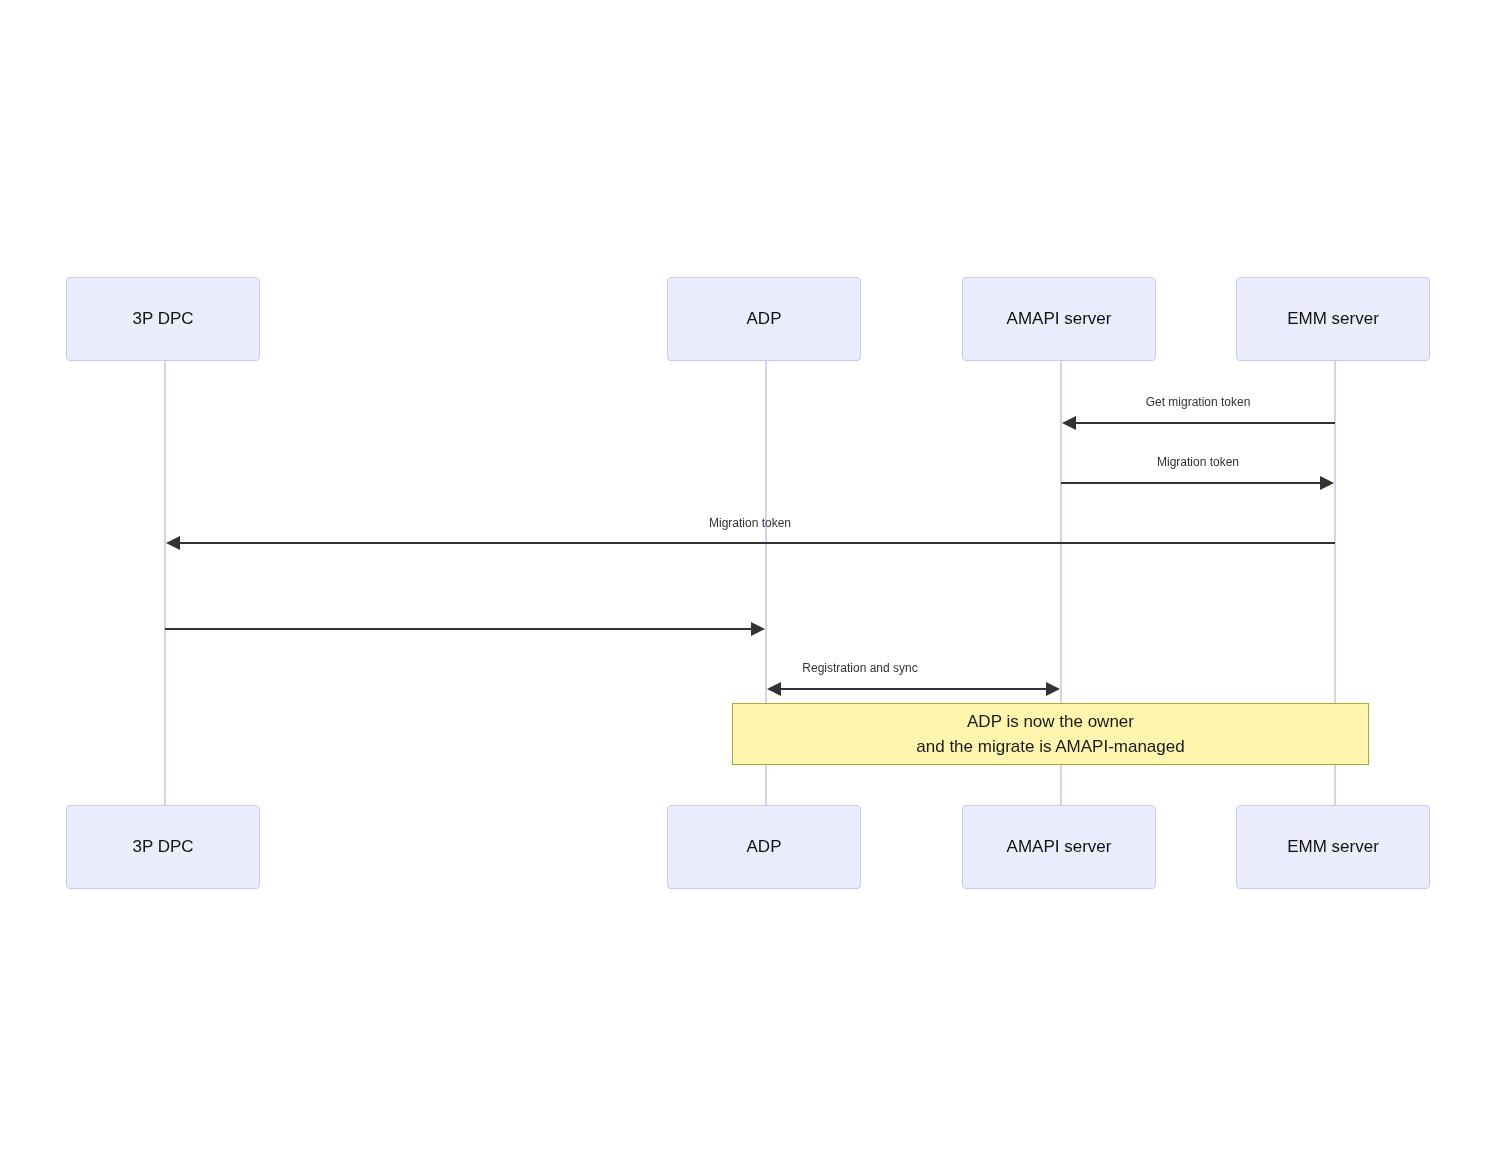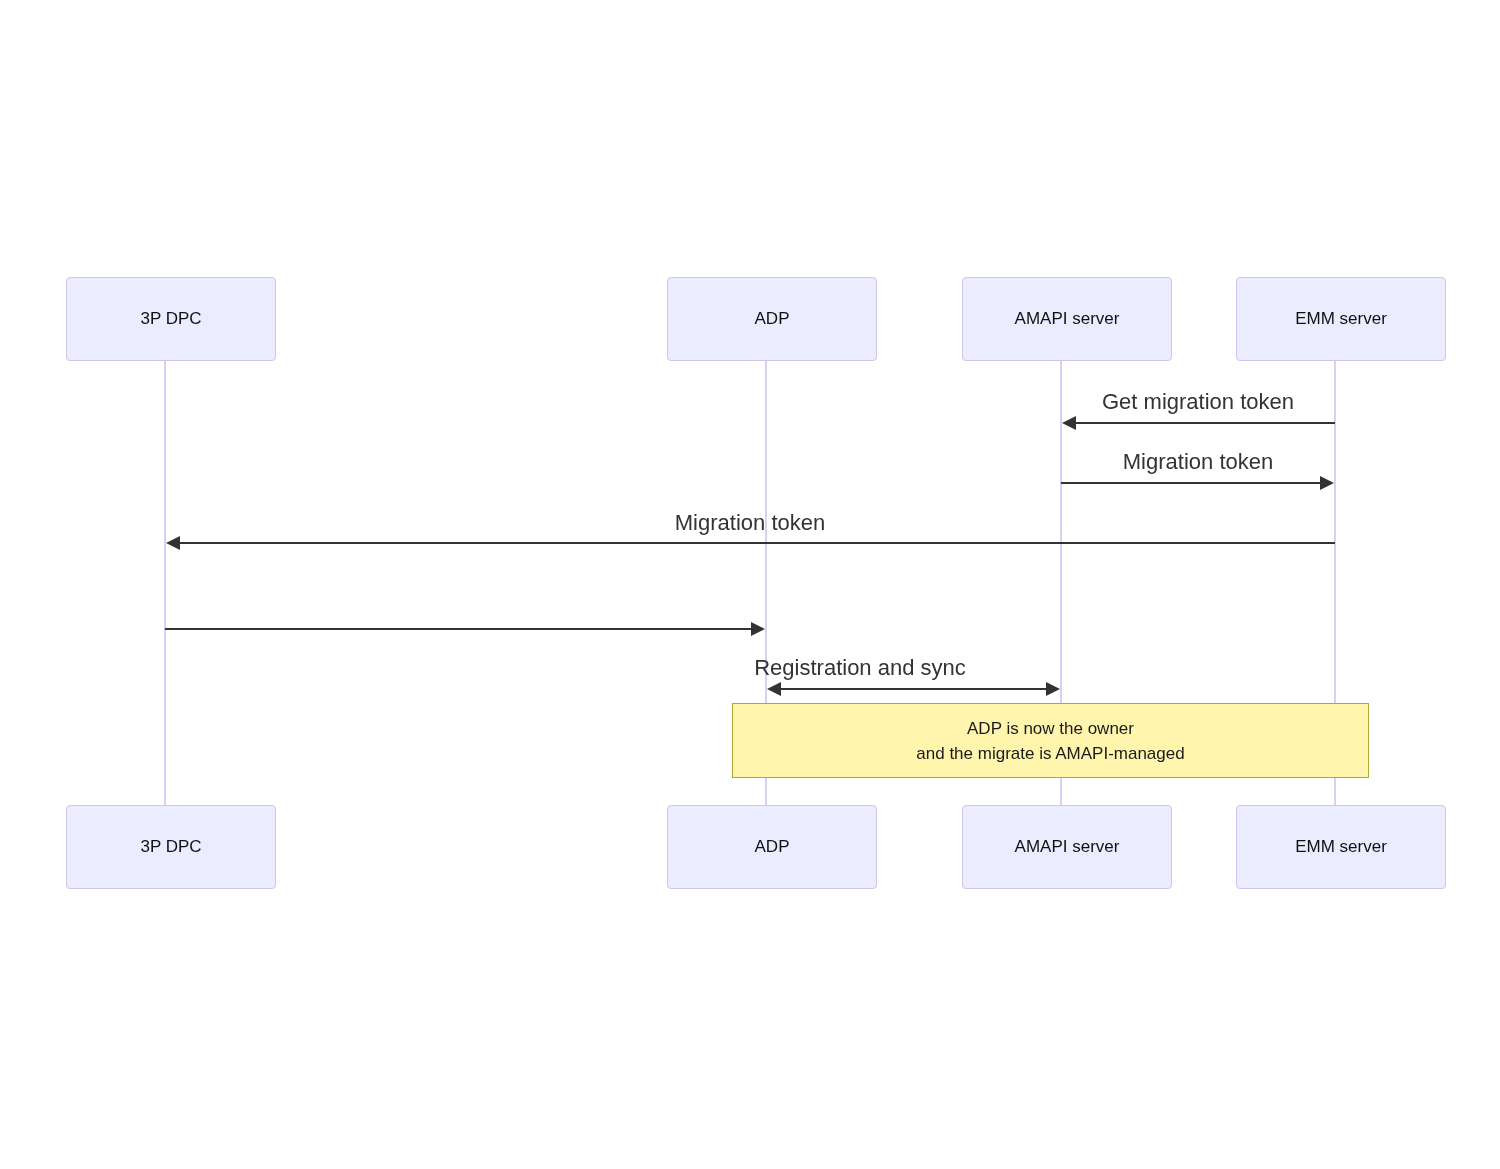--- a/index.html
+++ b/index.html
@@ -10,21 +10,21 @@
   .canvas {
     position: relative;
     width: 1500px;
     height: 1169px;
     background: #ffffff;
     font-family: "Liberation Sans", "DejaVu Sans", sans-serif;
     overflow: hidden;
   }
   .actor-box {
     position: absolute;
-    width: 210px;
+    width: 194px;
     height: 84px;
     background: #ececff;
     border: 1px solid #cfc6ee;
     border-radius: 4px;
     box-sizing: border-box;
     display: flex;
     align-items: center;
     justify-content: center;
     font-size: 17px;
     color: #111111;
@@ -33,34 +33,34 @@
     position: absolute;
     width: 2px;
     top: 361px;
     height: 444px;
     background: #d8d0f0;
   }
   .msg-label {
     position: absolute;
     transform: translateX(-50%);
     white-space: nowrap;
-    font-size: 22px;
+    font-size: 12px;
     line-height: 22px;
     color: #333333;
     text-align: center;
   }
   .msg-label.two-line {
     line-height: 24px;
   }
   .note {
     position: absolute;
     left: 732px;
     top: 703px;
     width: 637px;
-    height: 75px;
+    height: 62px;
     background: #fff5ad;
     border: 1px solid #aaaa33;
     box-sizing: border-box;
     display: flex;
     flex-direction: column;
     align-items: center;
     justify-content: center;
     font-size: 17px;
     line-height: 25px;
     color: #1a1a1a;

